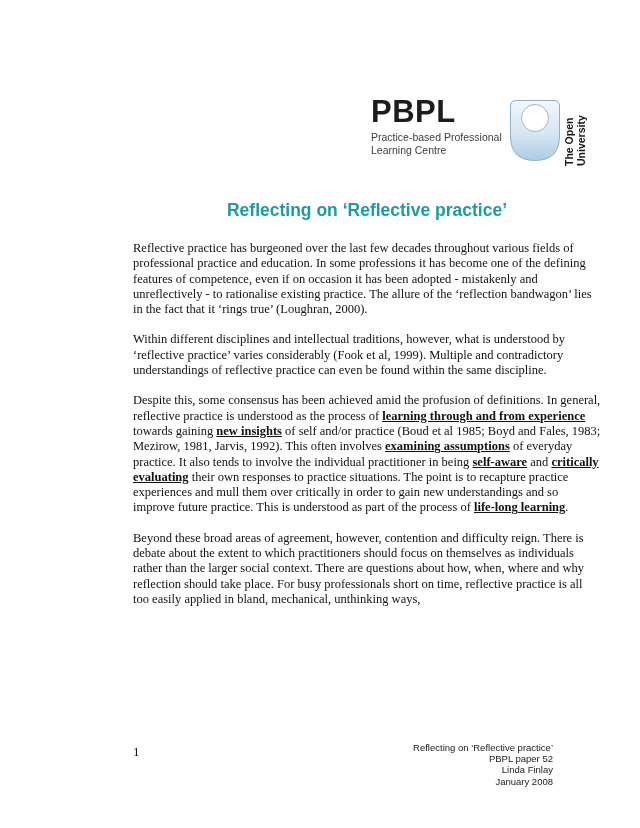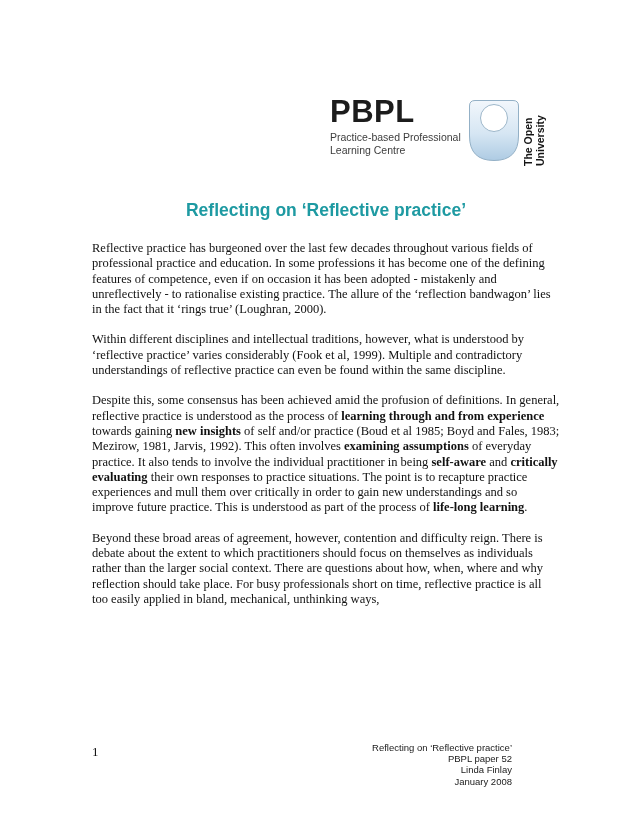--- a/index.html
+++ b/index.html
@@ -4,20 +4,21 @@
 <style>
   * { margin: 0; padding: 0; box-sizing: border-box; }
   html, body { background: #ffffff; }
   body { width: 640px; height: 828px; position: relative; overflow: hidden; }
   .page {
     position: absolute; inset: 0;
     width: 592px; height: 828px;
     background: #ffffff;
     font-family: "Liberation Serif", serif;
     color: #111111;
+    margin-left: 41px;
   }
 
   
   .logo-area {
     position: absolute; top: 97px; left: 330px;
     display: flex; align-items: flex-start;
   }
   .pbpl-block { width: 138px; font-family: "Liberation Sans", sans-serif; }
   .pbpl-acronym {
     font-size: 31px; font-weight: 600; letter-spacing: 0.5px;
@@ -62,21 +63,21 @@
 
   .quote-block {
     margin-top: 42px; margin-left: 35px; margin-right: 8px;
     font-size: 12.7px; line-height: 15.6px;
   }
   .quote-block .qtext { font-style: italic; }
   .quote-block .qcite { font-style: normal; }
 
   .paragraphs { margin-top: 21px; }
   .body-para { margin-bottom: 15px; }
-  .body-para .b { font-weight: bold; }
+  .body-para .b { font-weight: bold; text-decoration: underline; }
 
   
   .footer-pagenum {
     position: absolute; left: 92px; top: 744px;
     font-size: 13px; font-family: "Liberation Serif", serif;
   }
   .footer-right {
     position: absolute; right: 80px; top: 742px;
     text-align: right;
     font-family: "Liberation Sans", sans-serif;

